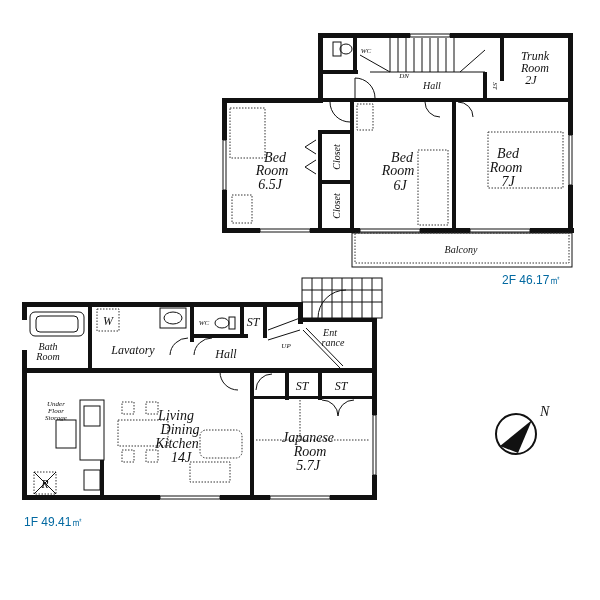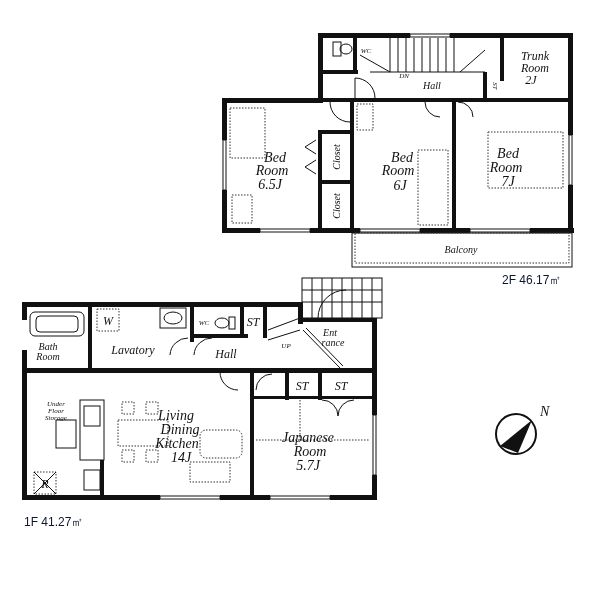--- a/index.html
+++ b/index.html
@@ -6,21 +6,21 @@
   body { width: 600px; height: 600px; position: relative; overflow: hidden; font-family: "Liberation Serif", serif; }
   #plan { position: absolute; left: 0; top: 0; width: 600px; height: 600px; }
   .wall { fill: #111; }
   .thin { stroke: #111; stroke-width: 1; fill: none; }
   .dot { stroke: #333; stroke-width: 1; stroke-dasharray: 1.5 1.5; fill: none; }
   .room-label { font-family: "Liberation Serif", serif; font-style: italic; fill: #111; text-anchor: middle; }
   .lbl-lg { font-size: 14px; }
   .lbl-md { font-size: 12px; }
   .lbl-sm { font-size: 10px; }
   .lbl-xs { font-size: 7px; }
-  .area { position: absolute; font-family: "Liberation Sans", sans-serif; font-size: 12px; color: #0f172a; }
+  .area { position: absolute; font-family: "Liberation Sans", sans-serif; font-size: 12px; color: #0369a1; }
 </style>
 </head>
 <body>
 
 <svg id="plan" viewBox="0 0 600 600" xmlns="http://www.w3.org/2000/svg">
 
   <g>
 
     <rect class="wall" x="318" y="33" width="255" height="5"></rect>
     <rect class="wall" x="318" y="33" width="5" height="68"></rect>
@@ -229,13 +229,13 @@
   </g>
 
   <g>
     <circle cx="516" cy="434" r="20" fill="#fff" stroke="#111" stroke-width="2"></circle>
     <polygon points="532,420 500,446 518,453" fill="#111"></polygon>
     <text x="540" y="416" font-family="Liberation Serif, serif" font-style="italic" font-size="14" fill="#111">N</text>
   </g>
 </svg>
 
 <div class="area" style="left:502px; top:272px;">2F 46.17㎡</div>
-<div class="area" style="left:24px; top:514px;">1F 41.27㎡</div>
+<div class="area" style="left:24px; top:514px;">1F 49.41㎡</div>
 
 </body></html>

